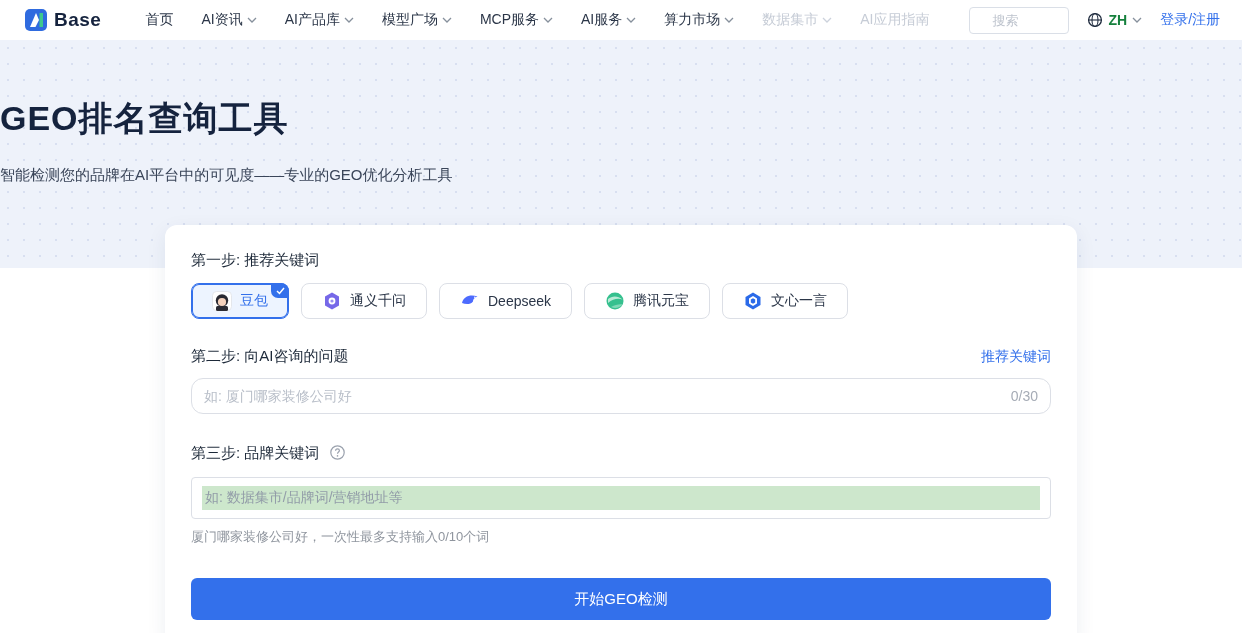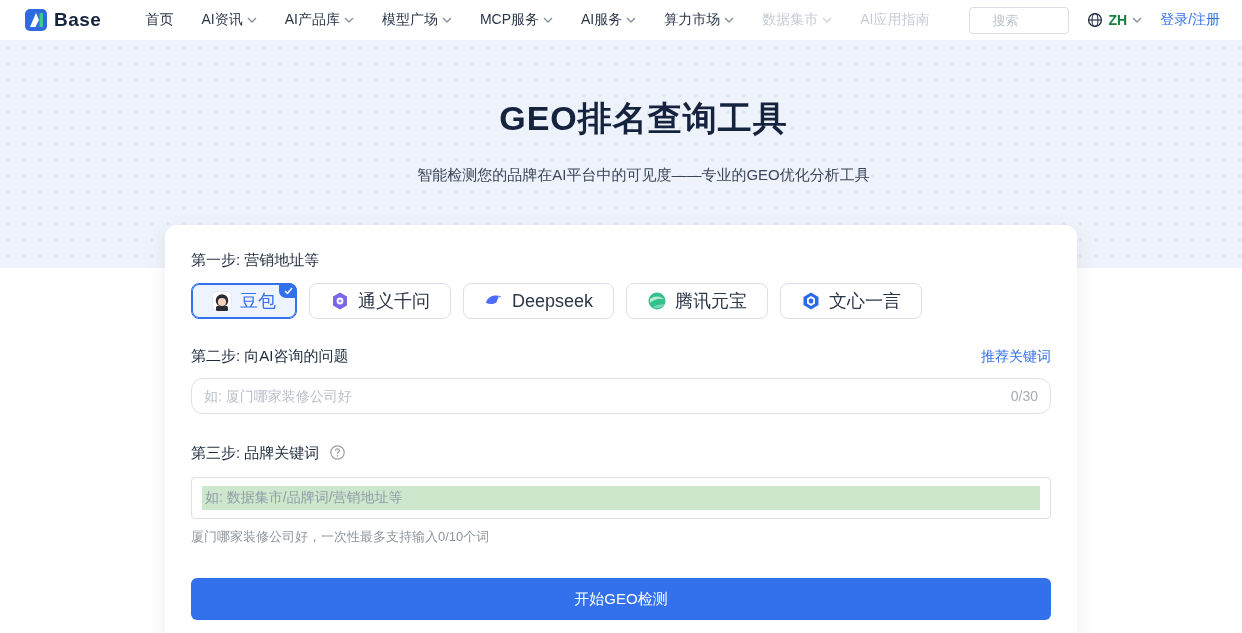--- a/index.html
+++ b/index.html
@@ -18,35 +18,35 @@
   .search-box { display:flex; align-items:center; gap:6px; width:100px; height:27px;
     border:1px solid #dadfe7; border-radius:4px; padding:0 16px; background:#fff;margin-left:40px; }
   .search-box input { border:none; outline:none; width:60px; font-size:13px; color:#2b3648; background:transparent; }
   .search-box input::placeholder { color:#bcc2cc; }
   .lang { display:flex; align-items:center; gap:5px; font-size:14px; color:#15803d; font-weight:600; cursor:pointer; }
   .login { font-size:14px; color:#3370eb; text-decoration:none; cursor:pointer; white-space:nowrap; }
 
   
   .hero { height:228px; background-color:#eef2fa;
     background-image:radial-gradient(#d8dff0 1.3px, transparent 1.5px);
-    background-size:16px 16px; text-align:center; padding-top:56px;padding-left:45px; }
+    background-size:16px 16px; padding-top:56px; }
   .hero h1 { font-size:34px; font-weight:700; color:#15233e; letter-spacing:1px; }
   .hero p { margin-top:24px; font-size:15px; color:#3a4559; }
 
   
   .card { position:relative; width:912px; margin:-43px auto 0; background:#fff;
     border-radius:12px; box-shadow:0 6px 20px rgba(30,50,90,.08); padding:26px; }
   .step-label { font-size:15px; font-weight:500; color:#1d2939; }
   .row-between { display:flex; align-items:center; justify-content:space-between; }
   .link { font-size:14px; color:#3370eb; cursor:pointer; text-decoration:none; }
 
   .platforms { display:flex; gap:12px; margin:13px 0 28px; }
   .platform-btn { position:relative; display:flex; align-items:center; gap:8px; height:36px;
     padding:12px 20px; background:#fff; border:1px solid #dcdfe6; border-radius:8px;
-    font-size:18px; color:#2b3648; cursor:pointer; }
+    font-size:14px; color:#2b3648; cursor:pointer; }
   .platform-btn.selected { border:1px solid #3370eb; background:#edf4ff; color:#3370eb; box-shadow:0 0 0 1px #3370eb inset; }
   .badge { position:absolute; top:-1px; right:-1px; width:18px; height:15px; background:#3370eb;
     border-radius:0 8px 0 7px; display:flex; align-items:center; justify-content:center; }
 
   .text-input { display:flex; align-items:center; height:36px; border:1px solid #dcdfe6;
     border-radius:12px; padding:0 12px; margin-top:12px; background:#fff; }
   .text-input input { flex:1; border:none; outline:none; font-size:14px; color:#2b3648; background:transparent; }
   .text-input input::placeholder { color:#b9bfc9; }
   .counter { font-size:14px; color:#a6acb6; margin-left:10px; }
 
@@ -145,21 +145,21 @@
   </div>
 </header>
 
 <section class="hero">
   <h1>GEO排名查询工具</h1>
   <p>智能检测您的品牌在AI平台中的可见度——专业的GEO优化分析工具</p>
 </section>
 
 <section class="card">
 
-  <div class="step-label">第一步: 营销地址等</div>
+  <div class="step-label">第一步: 推荐关键词</div>
 
   <div class="platforms">
     <button class="platform-btn selected">
       <svg width="20" height="20" viewBox="0 0 20 20">
         <rect x="0.5" y="0.5" width="19" height="19" rx="4" fill="#ffffff" stroke="#e4e7ec"></rect>
         <circle cx="10" cy="9.5" r="6.2" fill="#2b2b33"></circle>
         <circle cx="10" cy="11" r="4.1" fill="#f6d3bd"></circle>
         <path d="M4.5 9 A5.8 5.8 0 0 1 15.5 9 L14.5 7 L5.5 7 Z" fill="#2b2b33"></path>
         <rect x="4" y="15" width="12" height="5" rx="1.5" fill="#2b2b33"></rect>
       </svg>

